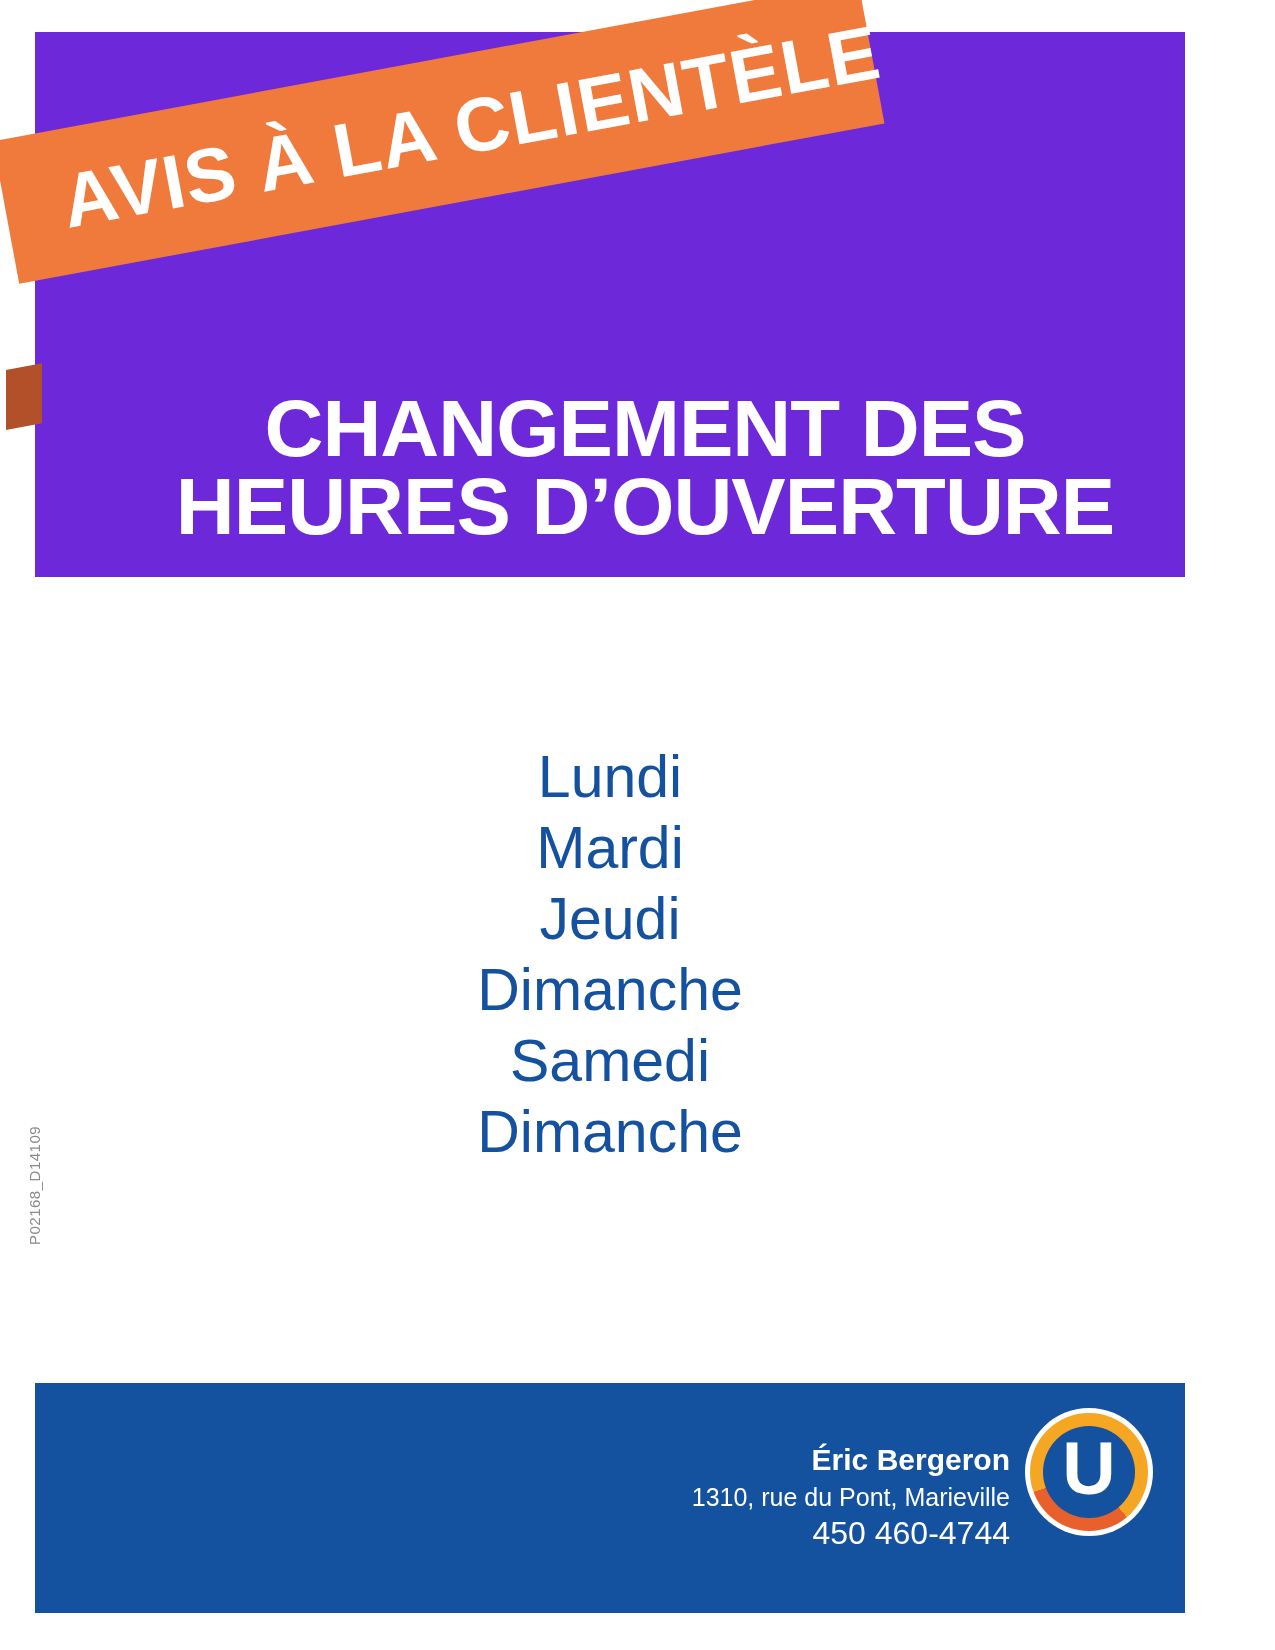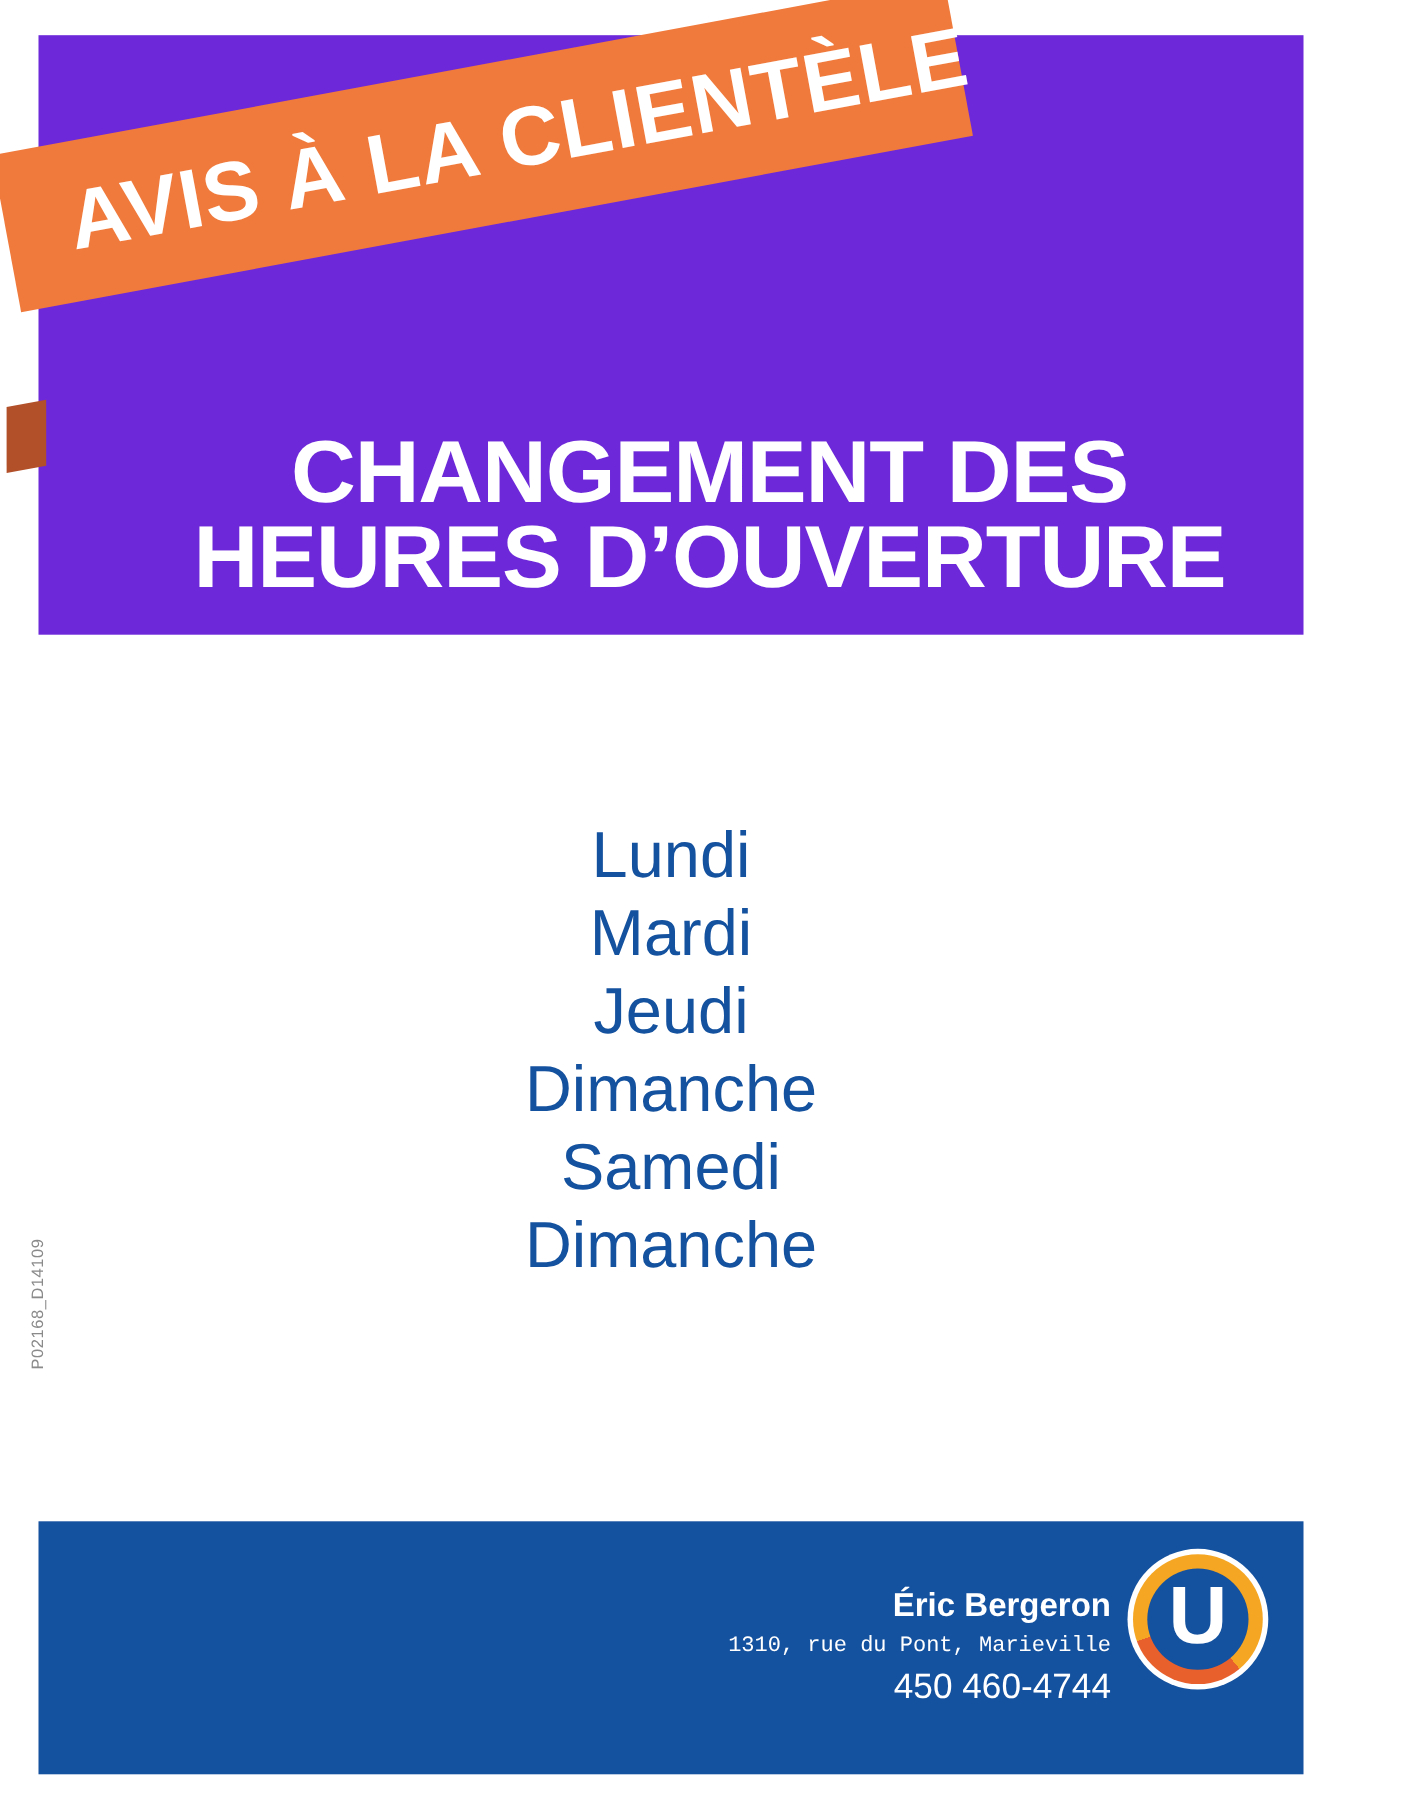--- a/index.html
+++ b/index.html
@@ -133,23 +133,22 @@
     color: #ffffff;
     font-family: "Liberation Sans", sans-serif;
     margin-top: 25px;
   }
   .footer-name {
     font-size: 30px;
     font-weight: bold;
     line-height: 38px;
   }
   .footer-address {
-    font-size: 20px;
+    font-size: 25px;
     line-height: 36px;
-    font-family: Liberation Mono, monospace;
   }
   .footer-phone {
     font-size: 32px;
     line-height: 36px;
   }
 
   
   .logo {
     position: absolute;
     right: 32px;

